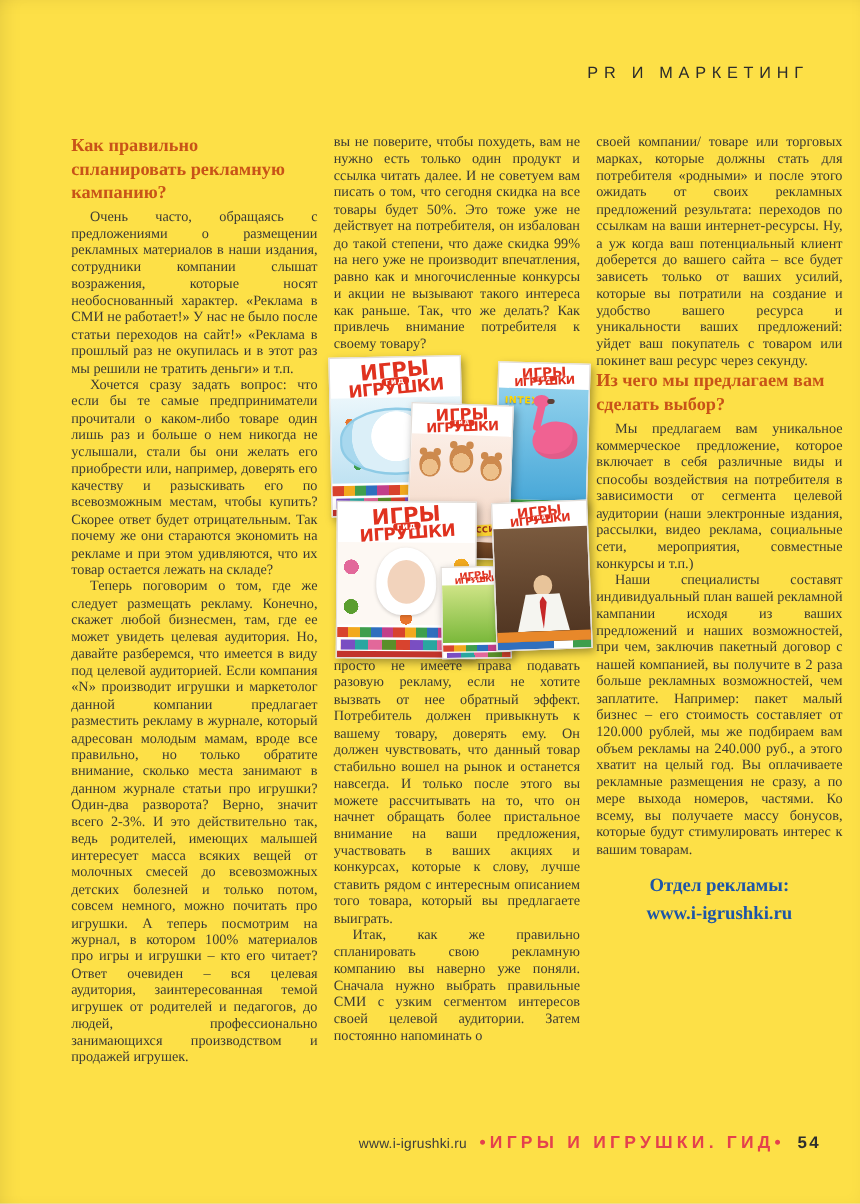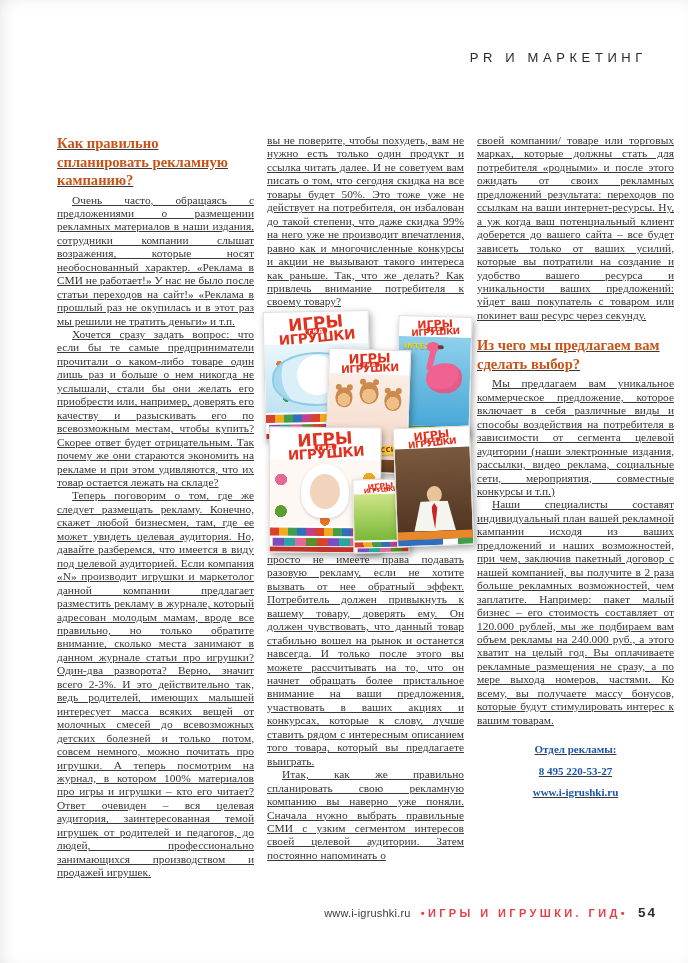--- a/index.html
+++ b/index.html
@@ -1,50 +1,50 @@
 <!DOCTYPE html>
 <html lang="ru"><head>
 <meta charset="utf-8">
 <style>
   html,body { margin:0; padding:0; background:#e9e9e9; }
   .page {
-    position:relative; width:688px; height:963px; background:#ffffff; margin:0 auto;
+    position:relative; width:688px; height:963px; background:#fde047; margin:0 auto;
     font-family:"Liberation Serif","DejaVu Serif",serif; color:#3a3936; overflow:hidden;
     box-shadow: inset 14px 0 20px -16px rgba(0,0,0,.14), inset 0 12px 16px -14px rgba(0,0,0,.08), inset -8px -8px 14px -12px rgba(0,0,0,.06);
   }
   
   .section-header {
     position:absolute; top:50px; right:41px;
     font-family:"Liberation Sans","DejaVu Sans",sans-serif;
     font-size:13px; letter-spacing:4.6px; color:#2c2c2c; font-weight:500; white-space:nowrap;
   }
   
-  .col { position:absolute; top:134px; width:197px; text-align:justify; font-size:11.4px; line-height:13.45px;text-decoration:underline; }
+  .col { position:absolute; top:108px; width:197px; text-align:justify; font-size:11.4px; line-height:13.45px; }
   .col-1 { left:57px; }
   .col-2 { left:267px; }
   .col-3 { left:477px; }
   .para { margin:0; }
   .para.indent { text-indent:15px; }
   h2.sec {
     margin:0 0 4px 0; text-align:left;
     color:#c85318; font-size:14.6px; line-height:18.5px; font-weight:bold;
   }
-  h2.sec.mid { margin-top:14px; }
+  h2.sec.mid { }
   
   .contact {
     margin-top:12px; text-align:center; color:#1d55a8; font-weight:bold;
-    font-size:11px; line-height:21.5px;
+    font-size:15px; line-height:21.5px;
   }
   
   .footer {
     position:absolute; top:905px; right:31px; display:flex; align-items:baseline; gap:10px;
     font-family:"Liberation Sans","DejaVu Sans",sans-serif; white-space:nowrap;
   }
   .f-url  { font-size:11px; color:#3b3b3b; letter-spacing:.2px; }
-  .f-mag  { font-size:11px; font-weight:bold; color:#e4414d; letter-spacing:3.4px; }
+  .f-mag  { font-size:14px; font-weight:bold; color:#e4414d; letter-spacing:3.4px; }
   .f-page { font-size:13.5px; font-weight:bold; color:#2e2e2e; letter-spacing:2px; }
   
   .collage { position:relative; height:242px; margin:2px 0 0 0; }
   .cover {
     position:absolute; background:#fff; display:flex; flex-direction:column;
     box-shadow:2px 3px 7px rgba(0,0,0,.35); border:1px solid #e2ddd8; box-sizing:border-box; overflow:hidden;
   }
   .logo {
     font-family:"DejaVu Sans","Liberation Sans",sans-serif; font-weight:bold; color:#e0321f;
     text-align:center; transform:rotate(-4deg); line-height:.95; padding-top:3px; flex:0 0 auto;
@@ -258,21 +258,20 @@
     <div>
         <p class="para">своей компании/ товаре или торговых марках, которые должны стать для потребителя «родными» и после этого ожидать от своих рекламных предложений результата: переходов по ссылкам на ваши интернет-ресурсы. Ну, а уж когда ваш потенциальный клиент доберется до вашего сайта – все будет зависеть только от ваших усилий, которые вы потратили на создание и удобство вашего ресурса и уникальности ваших предложений: уйдет ваш покупатель с товаром или покинет ваш ресурс через секунду.</p>
       </div>
     <h2 class="sec mid">Из чего мы предлагаем вам сделать выбор?</h2>
     <div>
         <p class="para indent">Мы предлагаем вам уникальное коммерческое предложение, которое включает в себя различные виды и способы воздействия на потребителя в зависимости от сегмента целевой аудитории (наши электронные издания, рассылки, видео реклама, социальные сети, мероприятия, совместные конкурсы и т.п.)</p>
         <p class="para indent">Наши специалисты составят индивидуальный план вашей рекламной кампании исходя из ваших предложений и наших возможностей, при чем, заключив пакетный договор с нашей компанией, вы получите  в 2 раза больше рекламных возможностей, чем заплатите. Например: пакет малый бизнес – его стоимость составляет от 120.000 рублей, мы же подбираем вам объем рекламы на 240.000 руб., а этого хватит на целый год. Вы оплачиваете рекламные размещения не сразу, а по мере выхода номеров, частями. Ко всему, вы получаете массу бонусов, которые будут стимулировать интерес к вашим товарам.</p>
       </div>
     <div class="contact">
       <div>Отдел рекламы:</div>
-      <div>8 495 220-53-27</div>
       <div>www.i-igrushki.ru</div>
     </div>
   </div>
 
   <div class="footer">
     <span class="f-url">www.i-igrushki.ru</span>
     <span class="f-mag">•ИГРЫ И ИГРУШКИ. ГИД•</span>
     <span class="f-page">54</span>
   </div>
 

